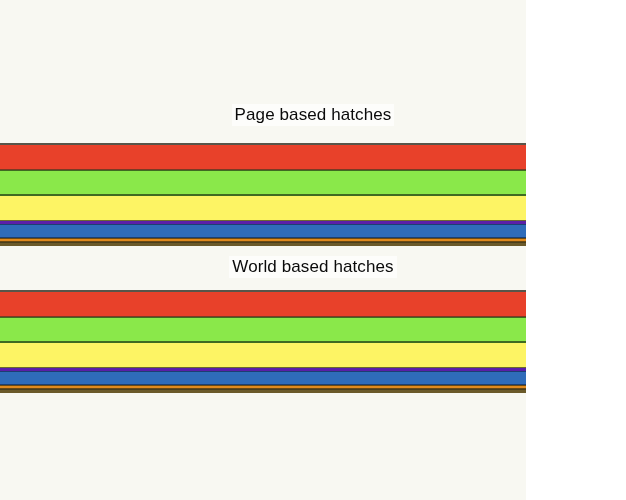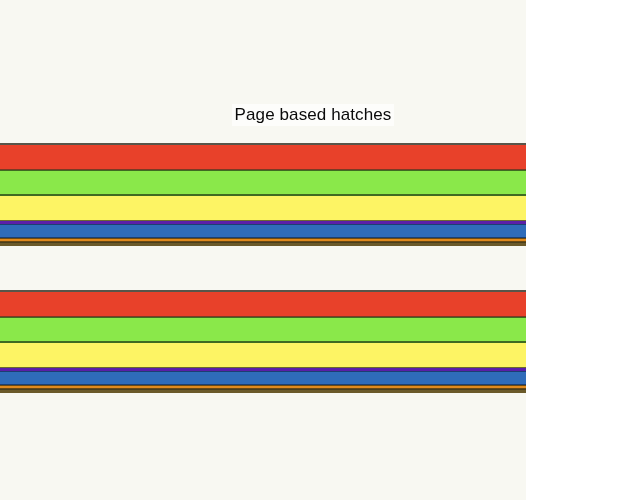--- a/index.html
+++ b/index.html
@@ -111,20 +111,23 @@
   <div class="band-stack" style="top:143px;">
     <div class="band band-red" style="background-color: rgb(232, 65, 42);"></div>
     <div class="band band-green" style="background-color: rgb(138, 232, 74);"></div>
     <div class="band band-yellow" style="background-color: rgb(253, 244, 100);"></div>
     <div class="band band-purple" style="background-color: rgb(91, 31, 168);"></div>
     <div class="band band-blue" style="background-color: rgb(47, 108, 186);"></div>
     <div class="band band-orange" style="background-color: rgb(224, 138, 30);"></div>
     <div class="band band-olive" style="background-color: rgb(107, 90, 42);"></div>
   </div>
 
+  <div class="group-title" style="top:255px;">
+    <span>World based hatches</span>
+  </div>
 
   <div class="band-stack" style="top:290px;">
     <div class="band band-red" style="background-color: rgb(232, 65, 42);"></div>
     <div class="band band-green" style="background-color: rgb(138, 232, 74);"></div>
     <div class="band band-yellow" style="background-color: rgb(253, 244, 100);"></div>
     <div class="band band-purple" style="background-color: rgb(91, 31, 168);"></div>
     <div class="band band-blue" style="background-color: rgb(47, 108, 186);"></div>
     <div class="band band-orange" style="background-color: rgb(224, 138, 30);"></div>
     <div class="band band-olive" style="background-color: rgb(107, 90, 42);"></div>
   </div>

